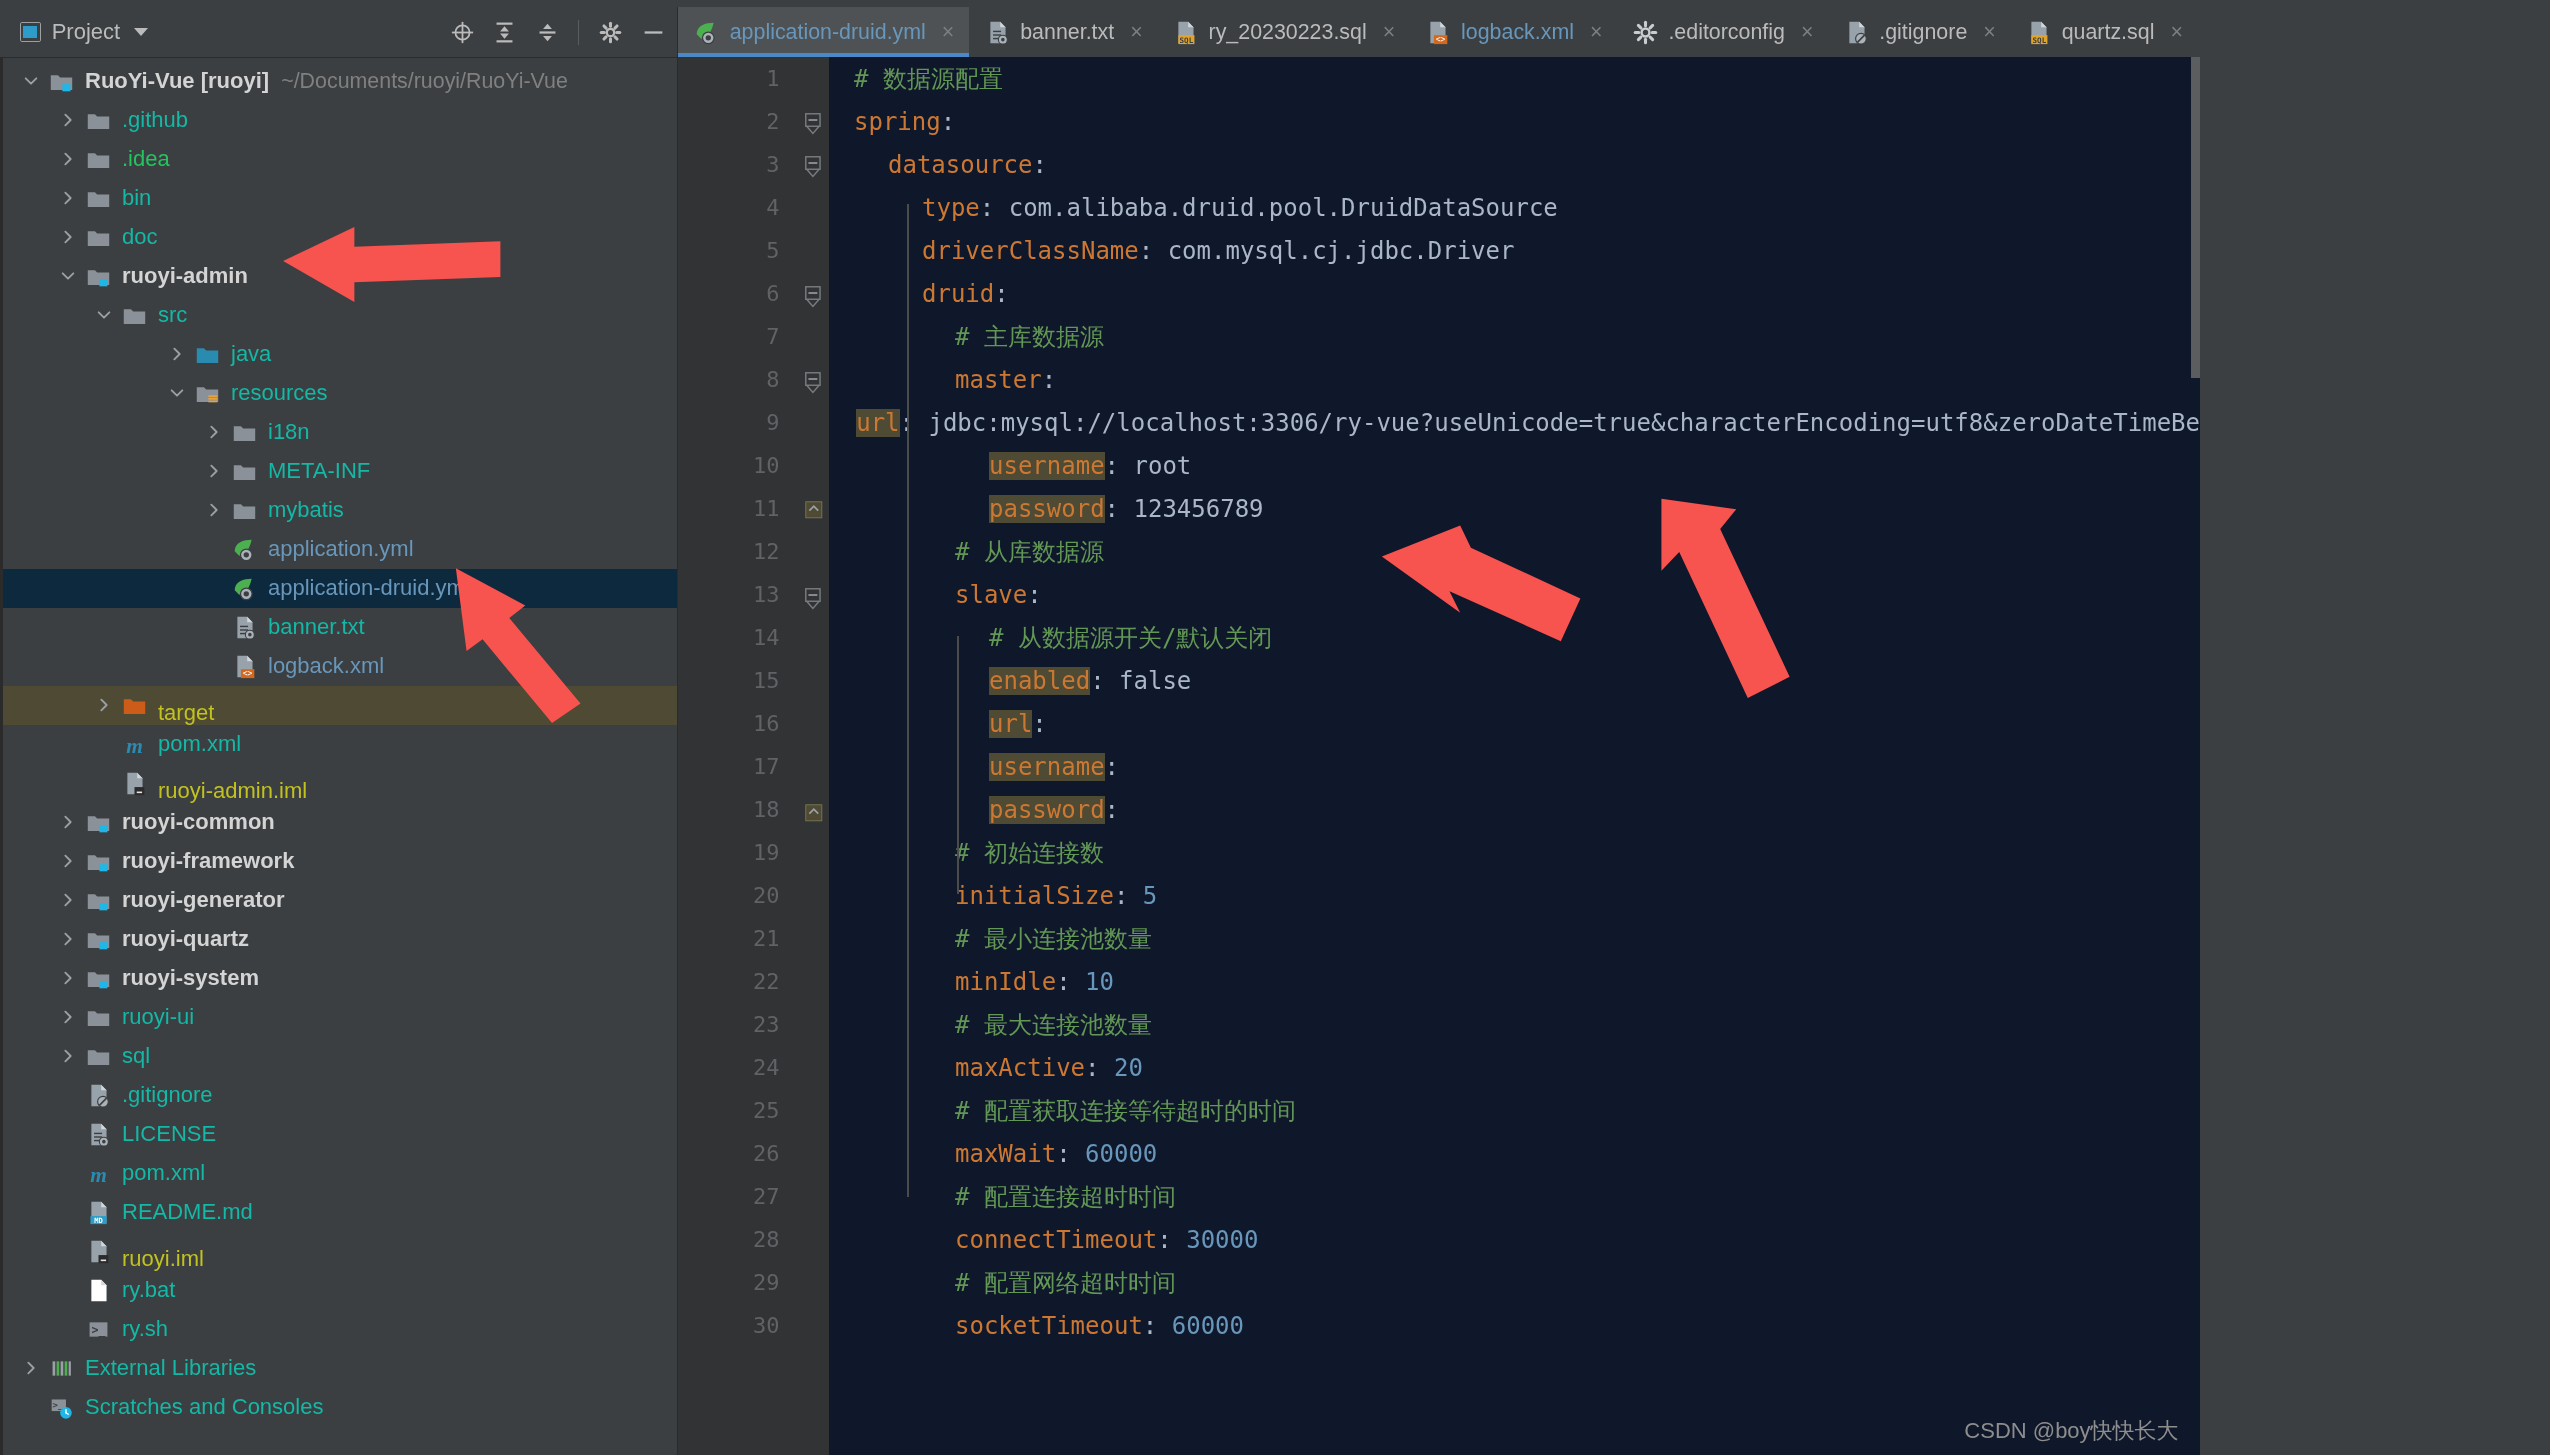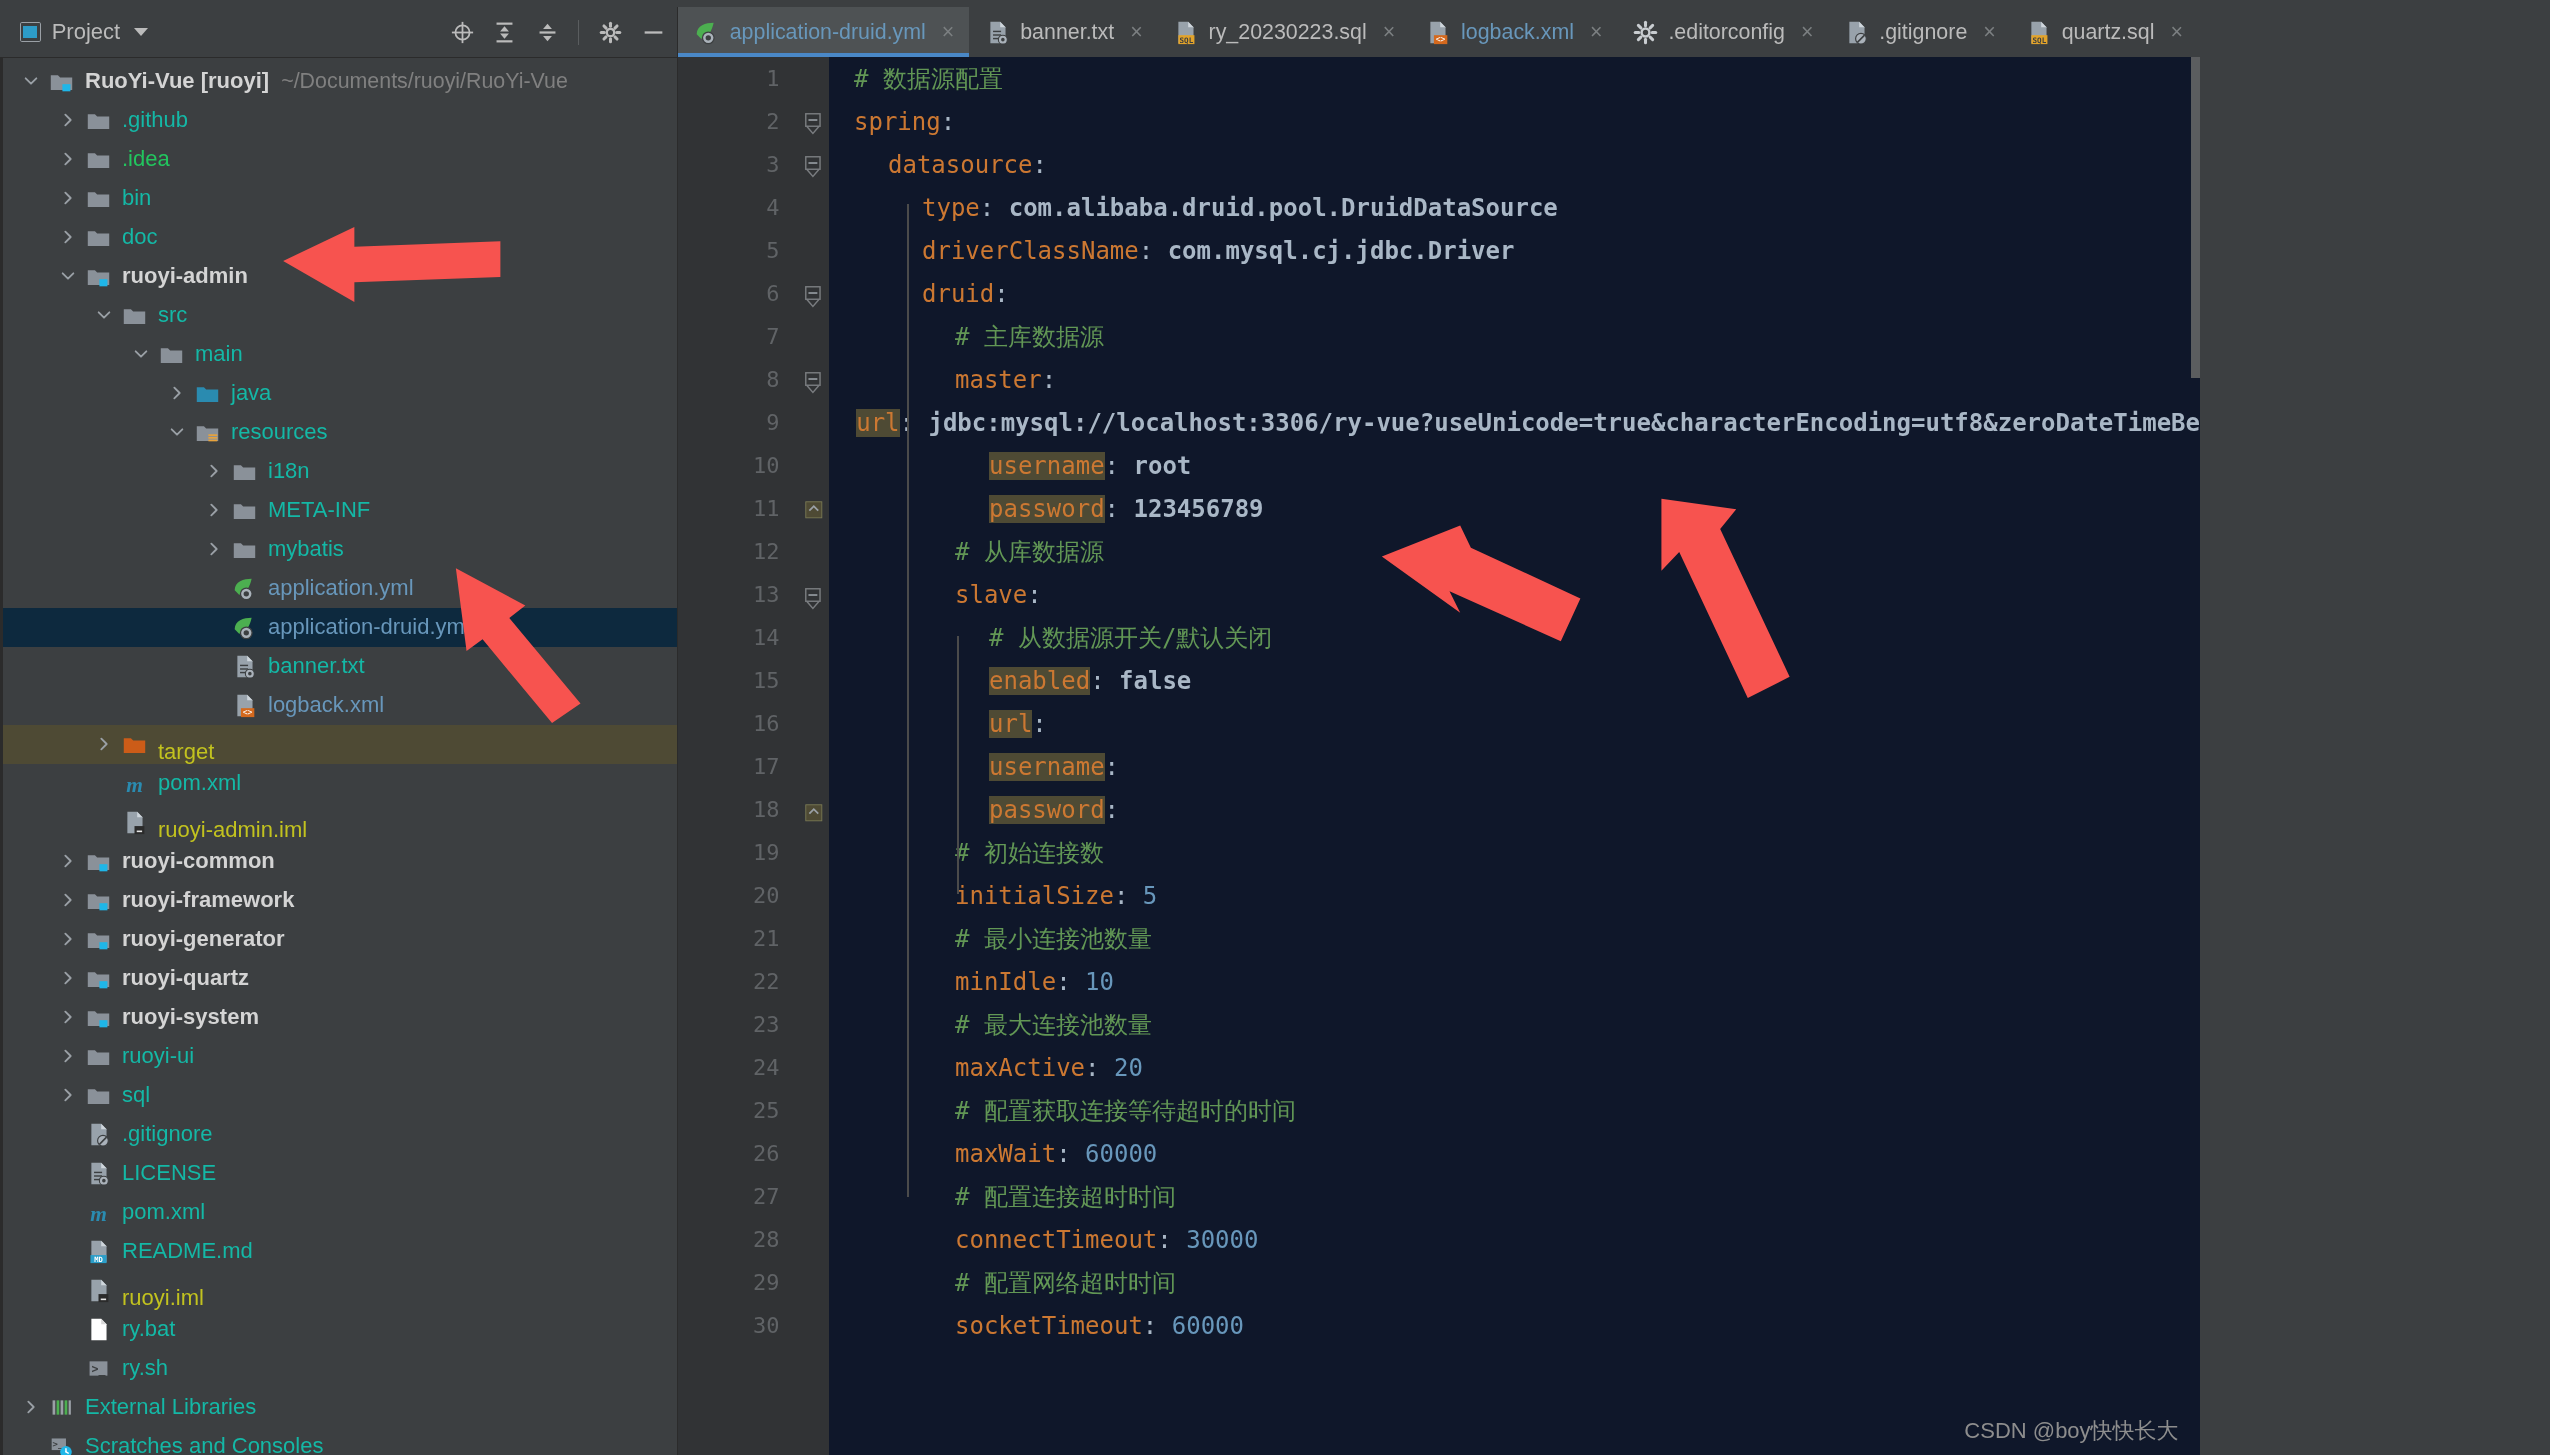--- a/index.html
+++ b/index.html
@@ -230,21 +230,21 @@
     display: flex;
     align-items: center;
     font-family: "DejaVu Sans Mono", "Liberation Mono", monospace;
     font-size: 24px;
     white-space: pre;
     color: #a9b7c6;
     letter-spacing: 0px;
   }
   .key  { color: #cc7832; }
   .com  { color: #629755; }
-  .str  { color: #a9b7c6; font-weight: bold; }
+  .str  { color: #a9b7c6; }
   .num  { color: #6897bb; }
   .punc { color: #a9b7c6; }
   .hlkey { background: #4e4a34; }
 
   
   .iguide {
     position: absolute;
     width: 1.8px;
     background: #4b4b4b;
   }
@@ -425,34 +425,20 @@
               <svg viewBox="0 0 18 18">
                 <polyline points="3,6 9,12 15,6" fill="none" stroke="#9aa0a6" stroke-width="2.1" stroke-linecap="round" stroke-linejoin="round"></polyline>
               </svg>
             </div>
             <div class="icoslot">
               <svg width="25" height="25" viewBox="0 0 28 28">
                 <path d="M2 7 h8 l2.5 2.5 H26 v14 H2 Z" fill="#8a9199"></path>
               </svg>
             </div>
             <span class="label dim">src</span>
-          </div>
-          <div class="row">
-            <div style="width: 126px; flex: 0 0 auto;"></div>
-            <div class="arrow">
-              <svg viewBox="0 0 18 18">
-                <polyline points="3,6 9,12 15,6" fill="none" stroke="#9aa0a6" stroke-width="2.1" stroke-linecap="round" stroke-linejoin="round"></polyline>
-              </svg>
-            </div>
-            <div class="icoslot">
-              <svg width="25" height="25" viewBox="0 0 28 28">
-                <path d="M2 7 h8 l2.5 2.5 H26 v14 H2 Z" fill="#8a9199"></path>
-              </svg>
-            </div>
-            <span class="label dim">main</span>
           </div>
           <div class="row">
             <div style="width: 162px; flex: 0 0 auto;"></div>
             <div class="arrow">
               <svg viewBox="0 0 18 18">
                 <polyline points="6,3 12,9 6,15" fill="none" stroke="#9aa0a6" stroke-width="2.1" stroke-linecap="round" stroke-linejoin="round"></polyline>
               </svg>
             </div>
             <div class="icoslot">
               <svg width="25" height="25" viewBox="0 0 28 28">

